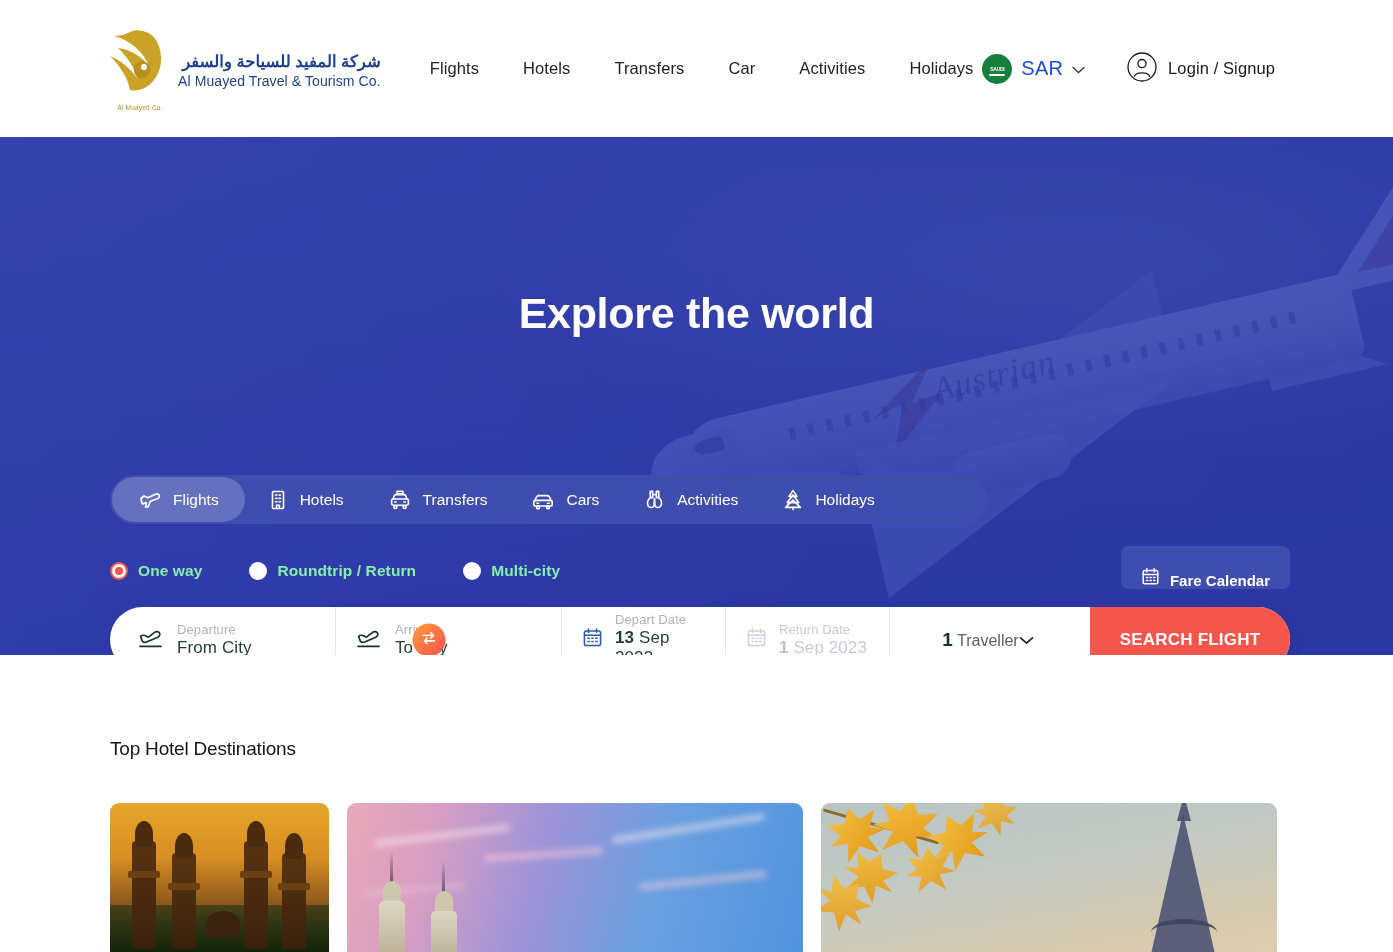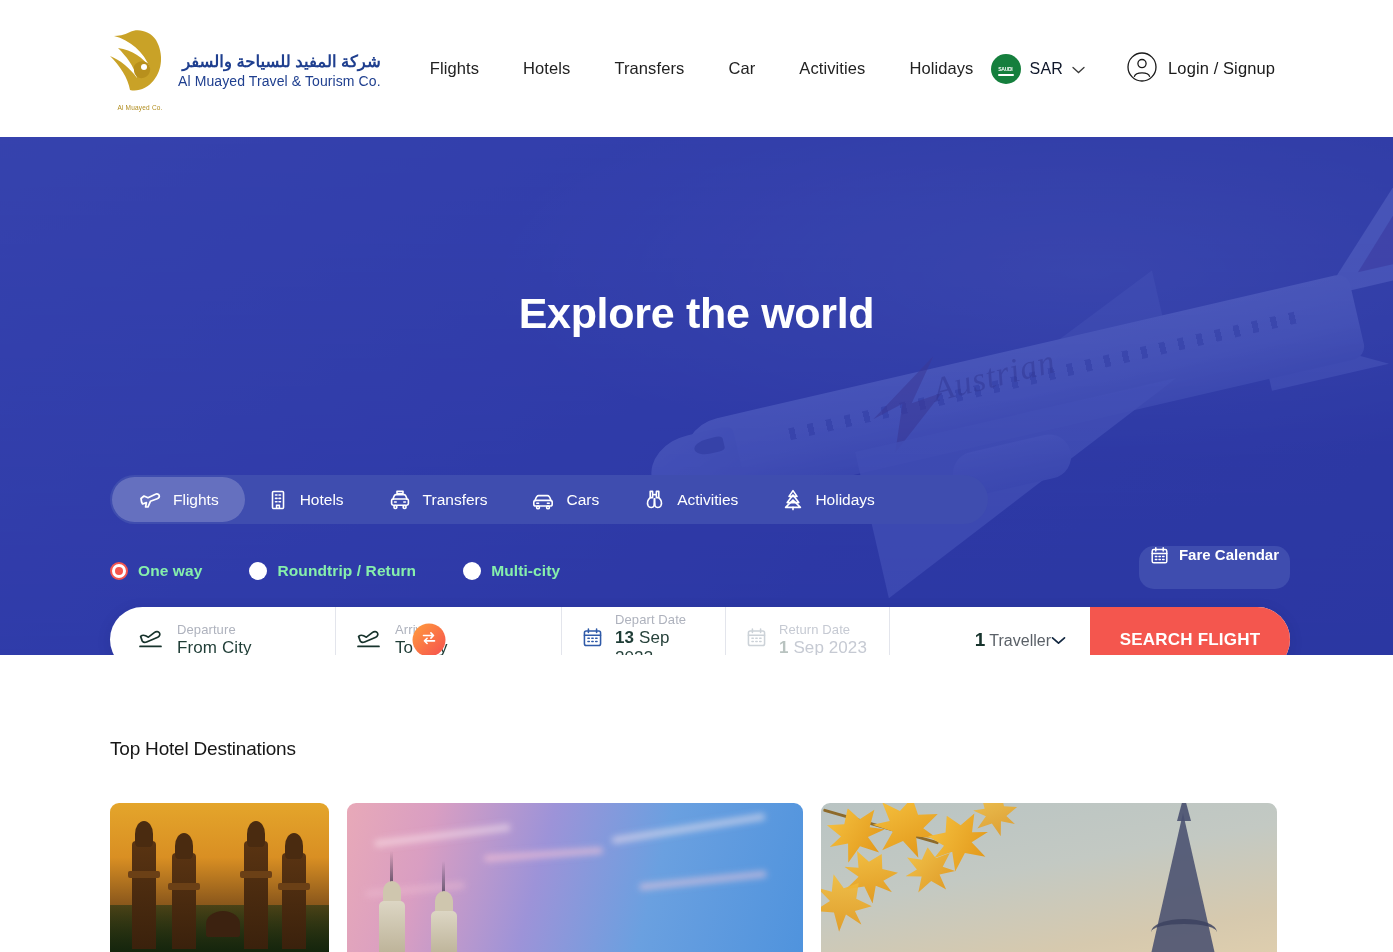--- a/index.html
+++ b/index.html
@@ -57,21 +57,21 @@
     display: flex; align-items: center; justify-content: center;
   }
   .flag-circle .fl-txt {
     color: #fff; font-size: 6px; font-weight: 700; letter-spacing: -0.4px;
     transform: scaleX(.85);
   }
   .flag-circle .fl-bar {
     position: absolute; bottom: 8px; left: 7px; width: 16px; height: 1.6px;
     background: #fff; border-radius: 1px;
   }
-  .cur-code { font-size: 16px; color: #0f172a; letter-spacing: .2px; }
+  .cur-code { font-size: 20px; color: #1d4ed8; letter-spacing: .2px; }
   .chev { display: inline-block; }
   .login { display: flex; align-items: center; gap: 11px; cursor: pointer; }
   .login-label { font-size: 16.5px; color: #1a1a1a; letter-spacing: .1px; }
 
   
   .hero {
     position: relative;
     height: 518px;
     overflow: hidden;
     background: #4959bd;
@@ -215,23 +215,23 @@
     position: relative;
   }
   .radio-opt.sel .radio-dot::after {
     content: ""; position: absolute; inset: 3px;
     border-radius: 50%; background: #f4564e;
   }
   .radio-label { color: #86efac; font-size: 15.5px; font-weight: 700; letter-spacing: .1px; }
 
   .fare-btn {
     position: absolute; right: 0; top: -8px;
-    display: flex; align-items: flex-start; gap: 10px;
+    display: flex; align-items: flex-end; gap: 10px;
     background: #3f4daf; border: none;
-    height: 43px; padding: 0 11px; border-radius: 15px;
+    height: 43px; padding: 0 20px; border-radius: 7px;
     color: #ffffff; font-size: 15px; font-weight: 700;
     cursor: pointer; font-family: inherit; white-space: nowrap;
   }
 
   .searchbar {
     margin-top: 19px;
     height: 65px; width: 1180px;
     background: #ffffff;
     border-radius: 33px;
     display: flex; align-items: stretch;
@@ -261,21 +261,21 @@
 
   .swap-btn {
     position: absolute; left: 319px; top: 50%;
     transform: translate(-50%,-50%);
     width: 33px; height: 33px; border-radius: 50%;
     background: linear-gradient(135deg, #ff9d3c 0%, #f75a4c 85%);
     display: flex; align-items: center; justify-content: center;
     cursor: pointer; z-index: 3; border: none;
   }
   .trav-wrap {
-    display: flex; align-items: center; justify-content: flex-end;
+    display: flex; align-items: center; justify-content: center;
     width: 100%; padding-right: 4px;
   }
   .trav-text { font-size: 16px; color: #5b6168; }
   .trav-text b { color: #17332c; font-size: 19px; font-weight: 700; }
 
   .search-btn {
     flex: 1;
     background: #f4564e; border: none;
     border-radius: 0 33px 33px 0;
     color: #ffffff; font-size: 17px; font-weight: 700;

